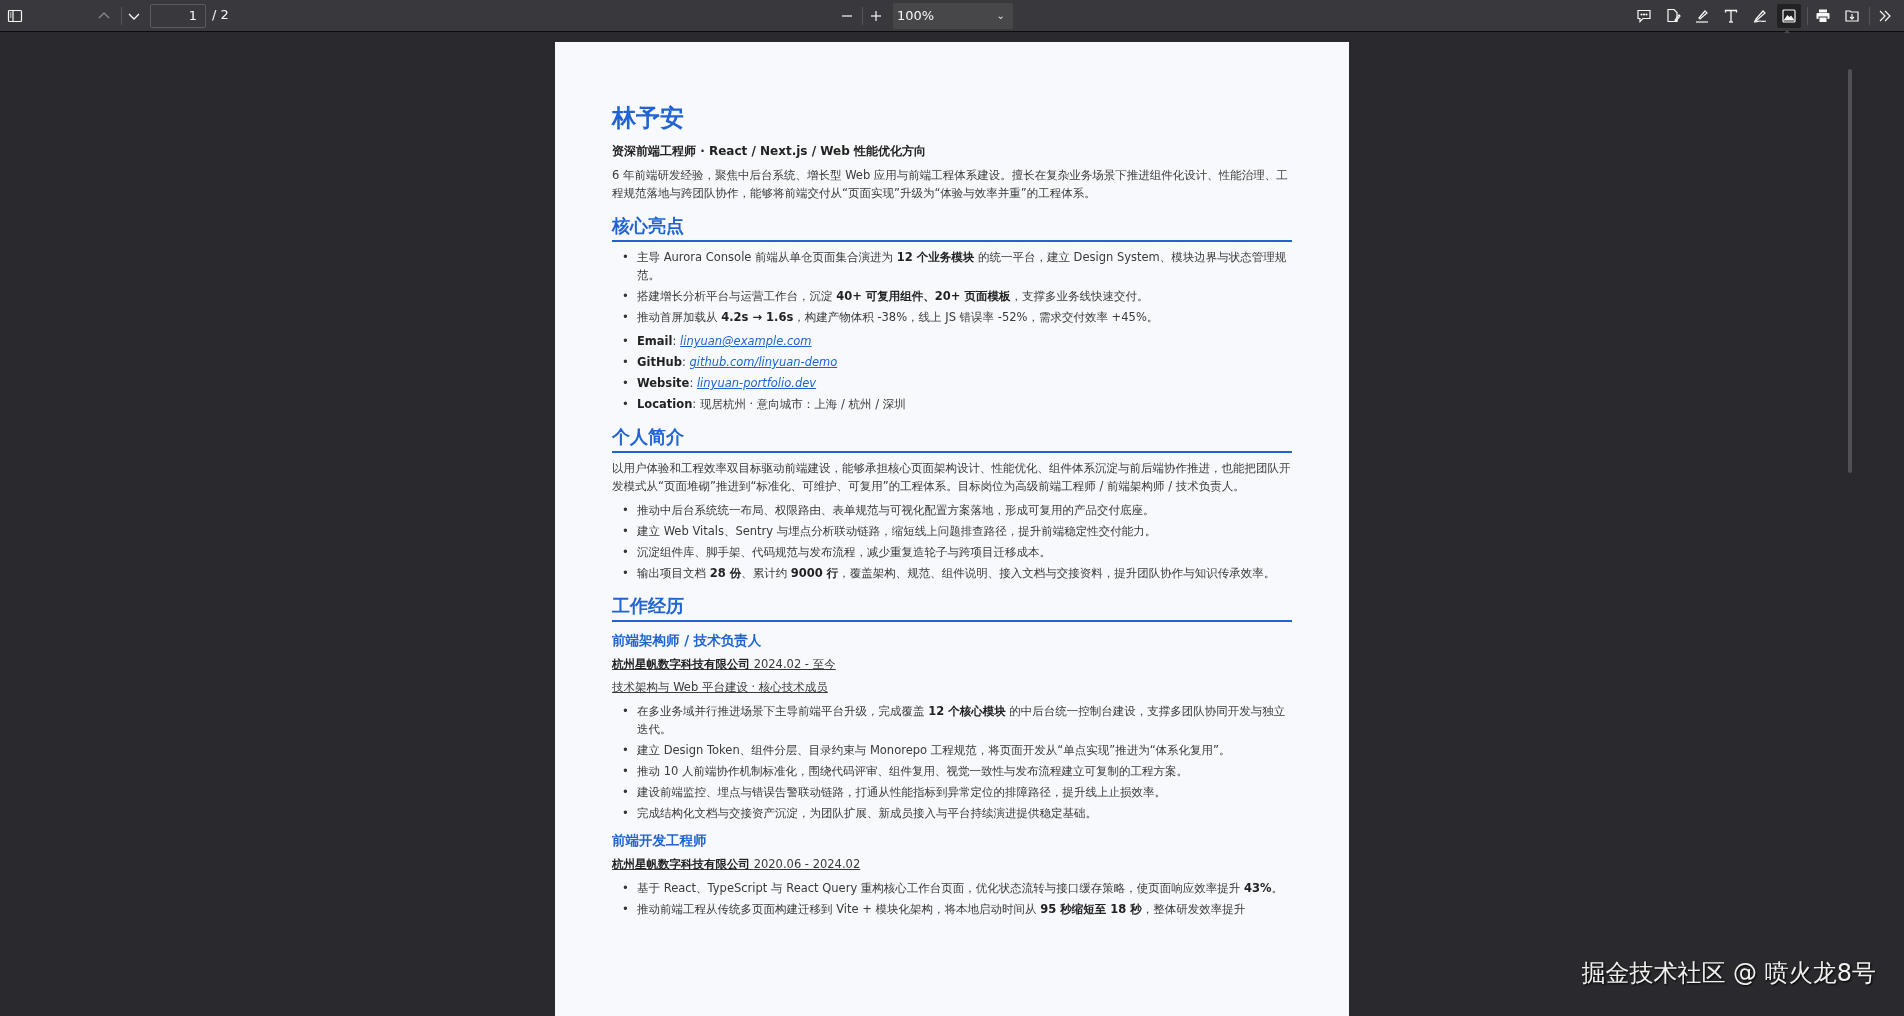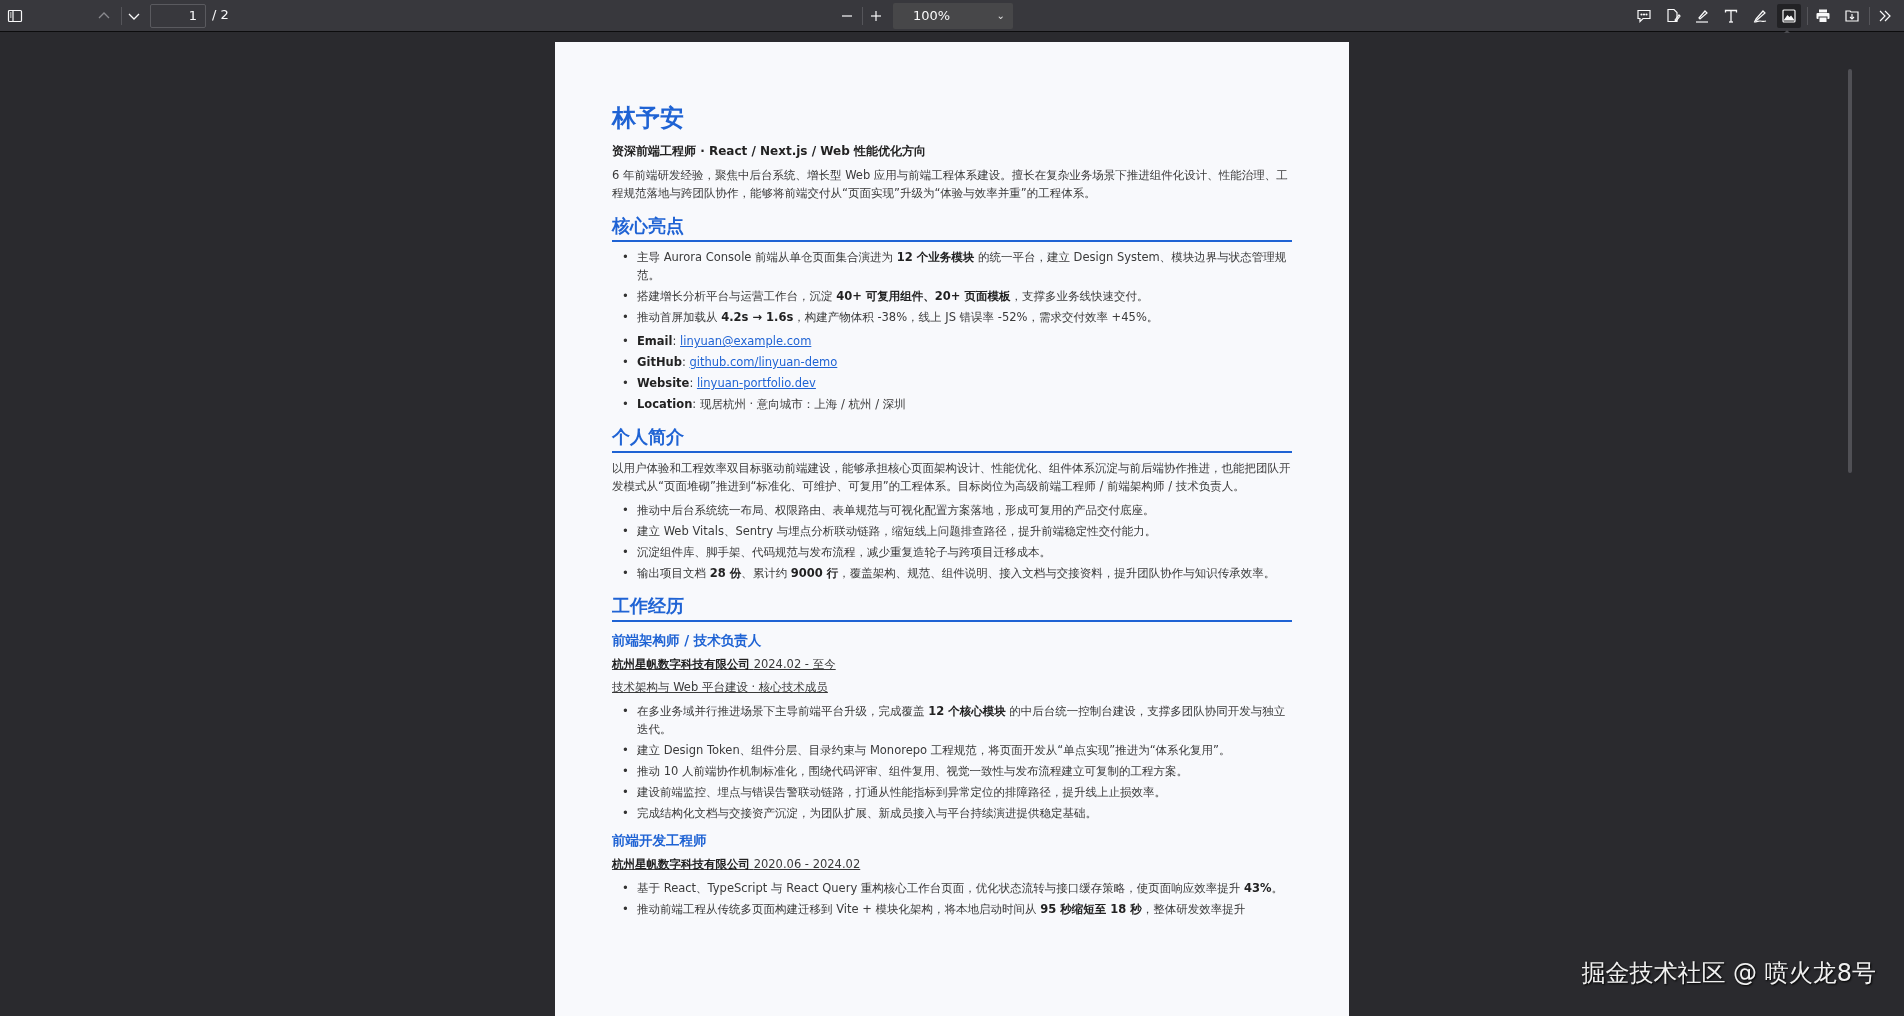--- a/index.html
+++ b/index.html
@@ -4,37 +4,37 @@
 <style>
   * { box-sizing: border-box; margin: 0; padding: 0; }
   html, body { width: 1904px; height: 1016px; overflow: hidden; background: #2a2a2e; font-family: "DejaVu Sans", "Liberation Sans", sans-serif; }
   .toolbar { position: absolute; left: 0; top: 0; width: 1904px; height: 32px; background: #38383d; border-bottom: 1px solid #0c0c0d; display: flex; align-items: center; }
   .tb-btn { position: absolute; top: 4px; width: 24px; height: 24px; display: flex; align-items: center; justify-content: center; color: #f9f9fa; cursor: pointer; border-radius: 2px; }
   .tb-btn svg { width: 16px; height: 16px; }
   .tb-btn.active { background: #222225; }
   .tb-sep { position: absolute; top: 7px; width: 1px; height: 18px; background: #55555a; }
   .page-input { position: absolute; left: 150px; top: 4px; width: 56px; height: 24px; background: #38383d; border: 1px solid #5a5a5f; border-radius: 2px; color: #f9f9fa; font-size: 13px; text-align: right; padding-right: 8px; line-height: 22px; }
   .page-total { position: absolute; left: 212px; top: 7px; color: #f9f9fa; font-size: 13px; }
-  .zoom-select { position: absolute; left: 893px; top: 3px; width: 120px; height: 26px; background: #474749; border-radius: 2px; color: #f9f9fa; font-size: 13px; line-height: 26px; padding-left: 20px; }
+  .zoom-select { position: absolute; left: 893px; top: 3px; width: 120px; height: 26px; background: #474749; border-radius: 2px; color: #f9f9fa; font-size: 13px; line-height: 26px; padding-left: 4px; }
   .zoom-select .chev { position: absolute; right: 8px; top: 0; font-size: 10px; color: #e0e0e0; }
   .popover { position: absolute; left: 1579px; top: 36px; width: 220px; height: 36px; background: #4a4a4f; border-radius: 3px; color: #f9f9fa; font-size: 13px; display: flex; align-items: center; padding-left: 14px; }
   .popover::before { content: ""; position: absolute; top: -6px; right: 6px; border-left: 6px solid transparent; border-right: 6px solid transparent; border-bottom: 6px solid #4a4a4f; }
   .popover .plus { font-size: 18px; margin-right: 9px; line-height: 1; }
   .viewer { position: absolute; left: 0; top: 33px; width: 1856px; height: 983px; background: #2a2a2e; overflow: hidden; }
   .scrollbar { position: absolute; right: 4px; top: 36px; width: 4px; height: 404px; background: #505055; border-radius: 2px; }
   .page { position: absolute; left: 555px; top: 9px; width: 794px; height: 1000px; background: #f8f9fc; padding: 58px 57px 0 57px; color: #333; }
   .name { font-size: 24px; font-weight: bold; color: #1f63d4; margin-top: 2px; height: 34px; font-family: "DejaVu Sans", sans-serif; }
   .subtitle { font-size: 12px; font-weight: bold; color: #222; margin-top: 7px; }
   .para { font-size: 11.5px; line-height: 18px; color: #3a3a3a; margin-top: 6px; }
   .sec-title { font-size: 18px; font-weight: bold; color: #1f63d4; margin-top: 12px; padding-bottom: 2px; border-bottom: 2px solid #1f63d4; }
   ul.bullets { list-style: none; margin-top: 6px; }
   ul.bullets li { position: relative; font-size: 11.5px; line-height: 18px; color: #3a3a3a; padding-left: 25px; margin-bottom: 3px; }
   ul.bullets li::before { content: "•"; position: absolute; left: 10px; top: 0; color: #333; }
   b { color: #222; }
-  a.link { color: #1f63d4; text-decoration: underline; }
+  a.link { color: #1f63d4; text-decoration: underline; font-style: italic; }
   .job-title { font-size: 13.5px; font-weight: bold; color: #1f63d4; margin-top: 10px; }
   .job-meta { font-size: 11.5px; line-height: 18px; color: #3a3a3a; margin-top: 5px; text-decoration: underline; }
   .watermark { position: absolute; right: 28px; top: 957px; font-size: 24px; color: #f0f0f0; text-shadow: 1px 1px 2px #000; font-family: "DejaVu Sans", sans-serif; margin-left: 30px; }
 </style>
 </head>
 <body>
 
 <div class="toolbar">
   <div class="tb-btn" style="left:3px;">
     <svg viewBox="0 0 16 16" fill="none" stroke="#f9f9fa" stroke-width="1.2">

